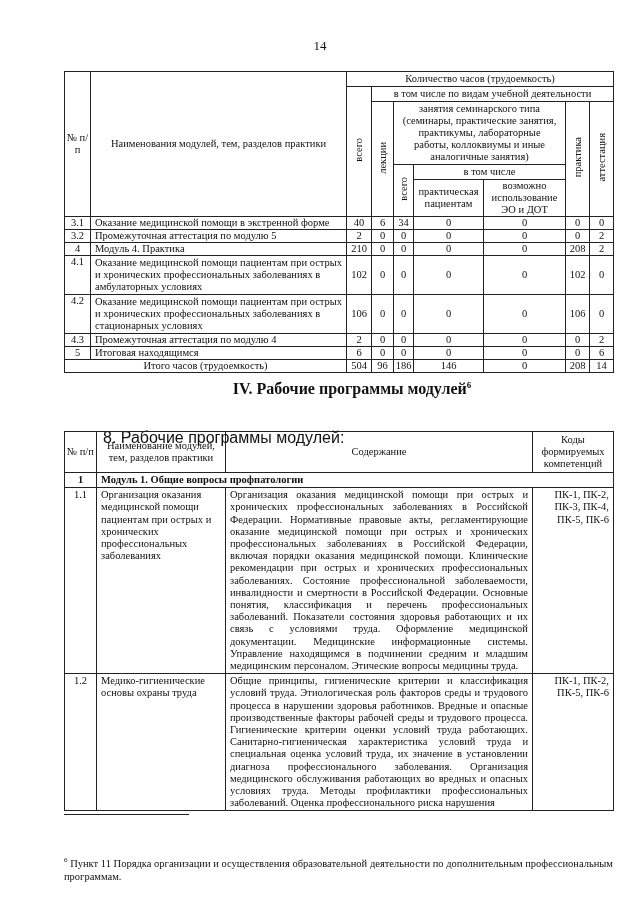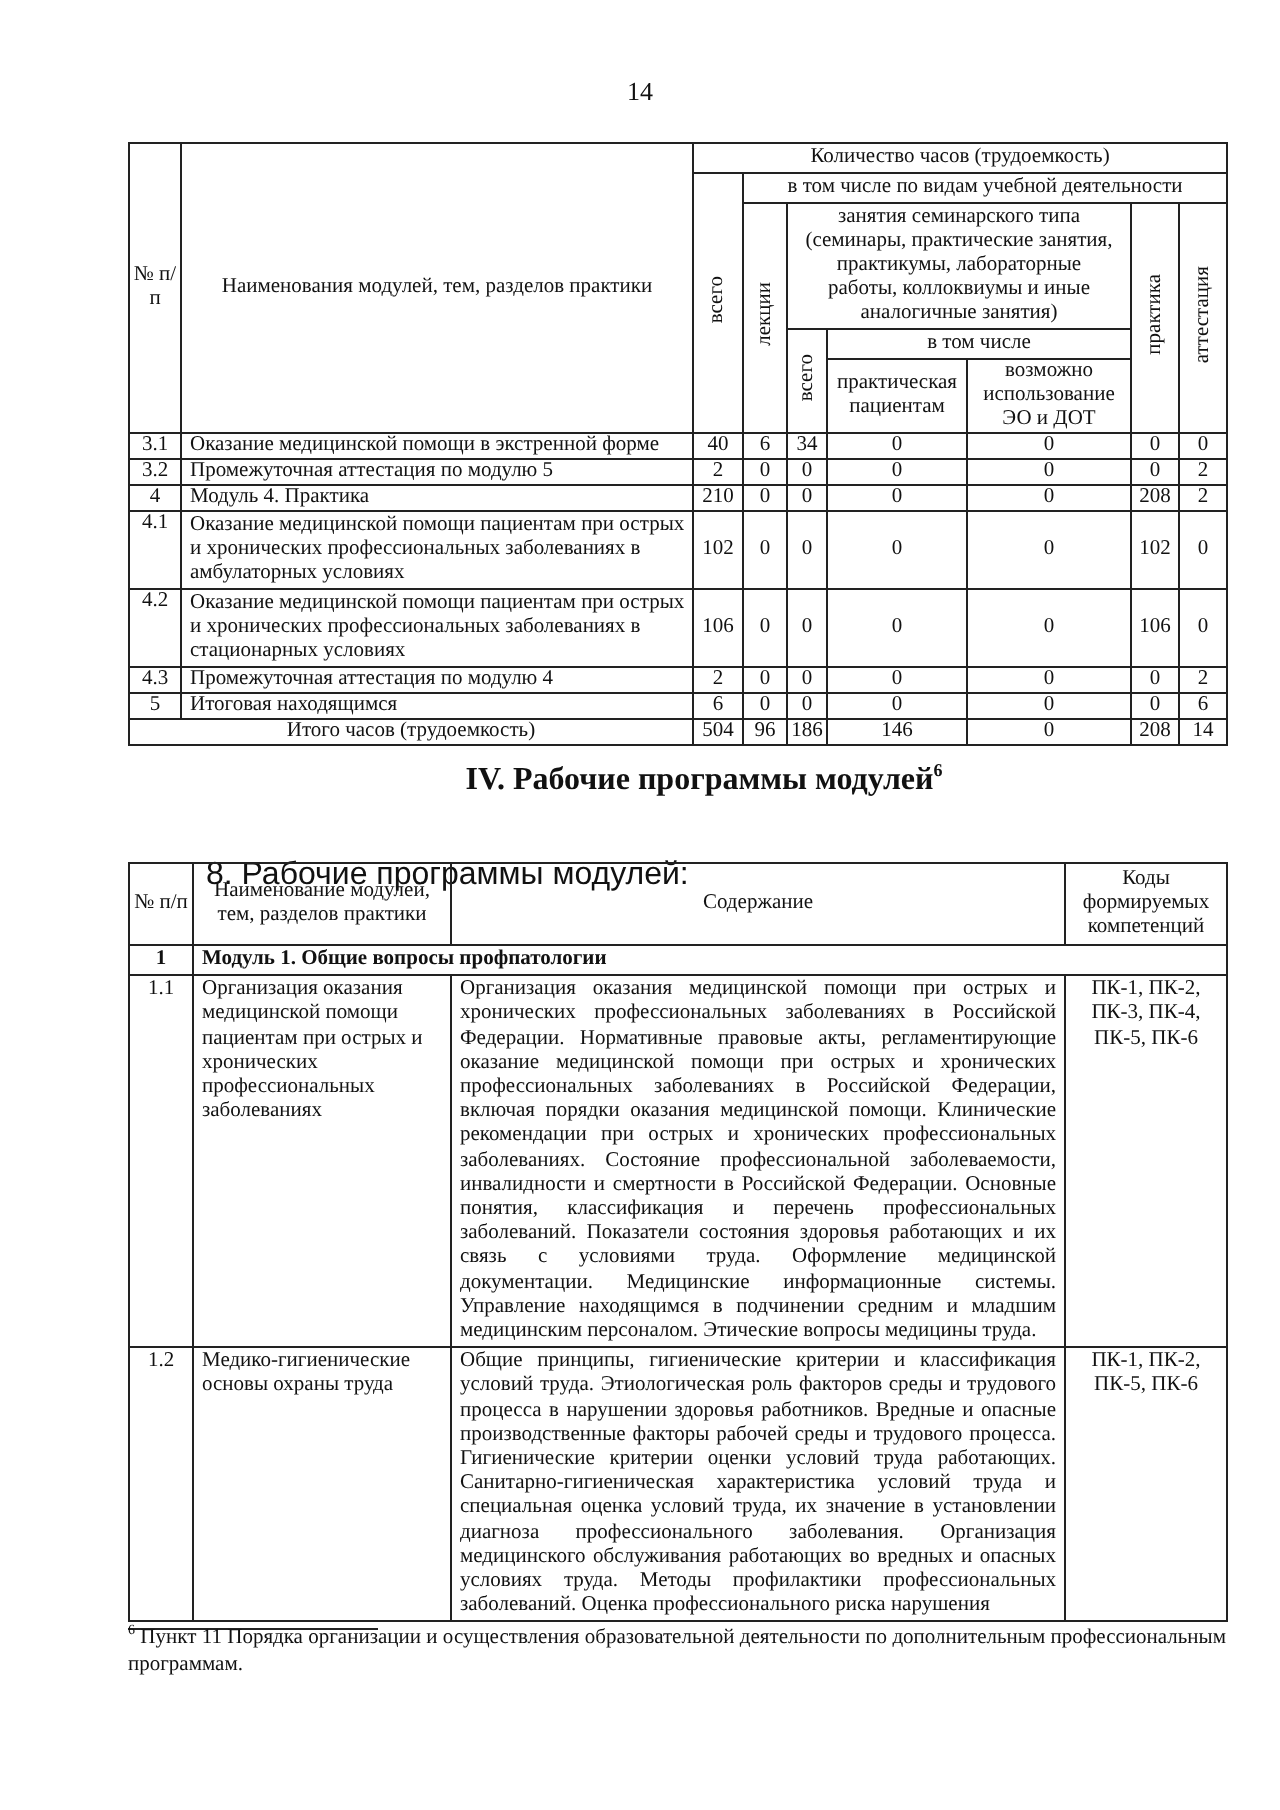--- a/index.html
+++ b/index.html
@@ -27,24 +27,24 @@
     .sec-title sup { font-size: 9px; }
     .sub-title { position: absolute; top: 429px; left: 103px; font-family: "Liberation Sans", sans-serif; font-size: 16px; }
 
     
     .prog-table { position: absolute; left: 64px; top: 431px; width: 549px; font-size: 10.5px; table-layout: fixed; }
     .prog-table th { text-align: center; vertical-align: middle; line-height: 12px; padding: 2px 2px; }
     .prog-table td { vertical-align: top; line-height: 12.2px; padding: 1px 4px; }
     .prog-table .num { text-align: center; }
     .prog-table .module-row td { font-weight: bold; padding-top: 1px; padding-bottom: 1px; }
     .prog-table .content { text-align: justify; }
-    .prog-table .codes { text-align: center; }
+    .prog-table .codes { text-align: right; }
 
     .fn-rule { position: absolute; left: 64px; top: 814px; width: 125px; border-top: 1px solid #222; }
-    .footnote { position: absolute; left: 64px; top: 809px; width: 549px; font-size: 10.5px; line-height: 13px; text-align: justify; }
+    .footnote { position: absolute; left: 64px; top: 854px; width: 549px; font-size: 10.5px; line-height: 13px; text-align: justify; }
     .footnote sup { font-size: 7px; }
   </style>
 </head>
 <body>
 
 <div class="page-num">14</div>
 
 <table class="hours-table">
   <colgroup>
     <col style="width:26px">

